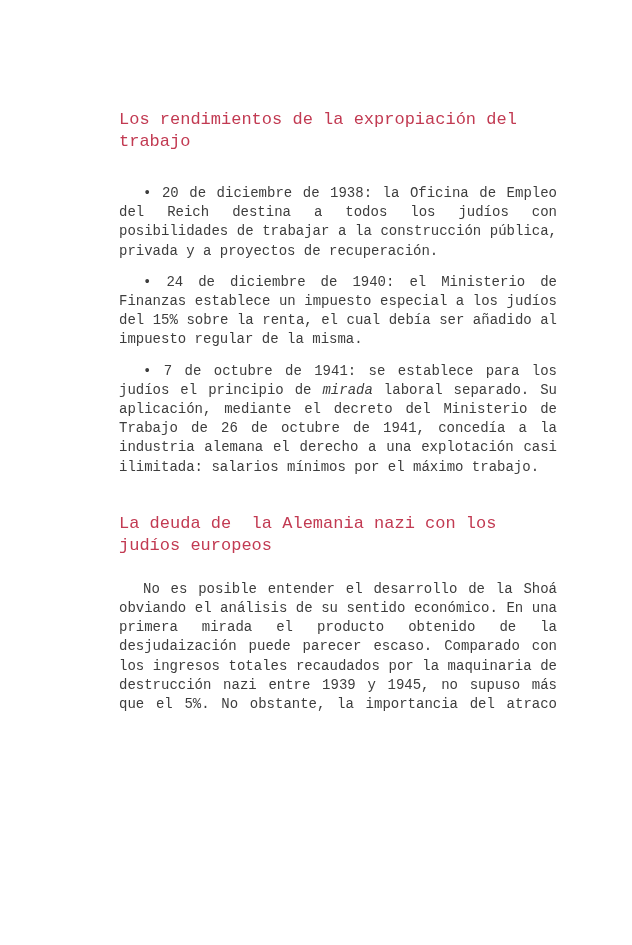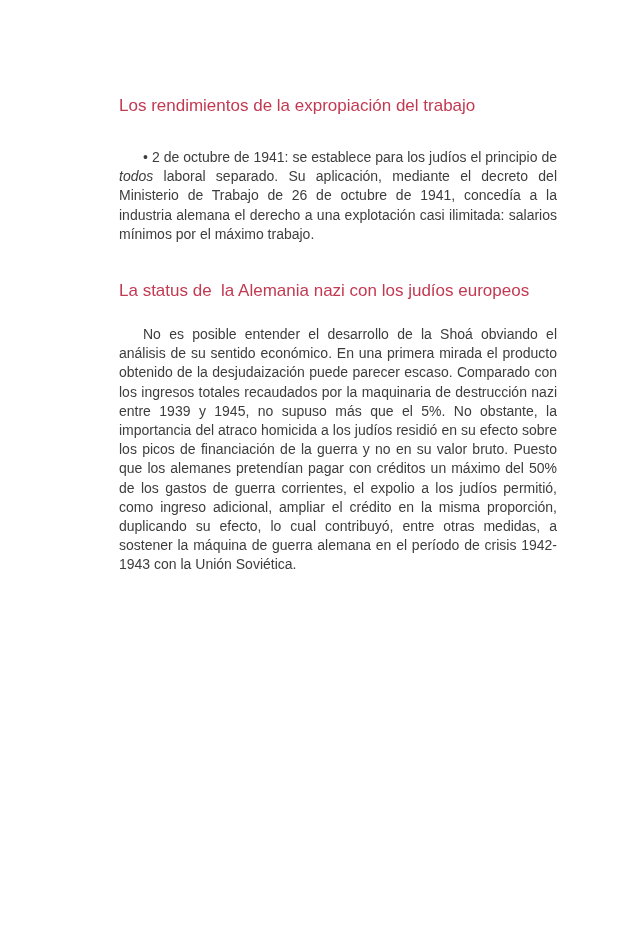--- a/index.html
+++ b/index.html
@@ -6,21 +6,22 @@
     margin: 0;
     padding: 0;
     background: #ffffff;
   }
   .page {
     position: relative;
     width: 632px;
     height: 697px;
     background: #ffffff;
     overflow: hidden;
-    font-family: Liberation Sans, sans-serif;
+    font-family: Liberation Mono, monospace;
+    margin-top: 14px;
   }
   .content {
     position: absolute;
     left: 119px;
     top: 0;
     width: 438px;
     color: #3d3d3d;
     font-size: 14px;
     line-height: 19.2px;
     text-align: justify;
@@ -81,26 +82,28 @@
 </style>
 </head>
 <body>
 
 <div class="page">
   <div class="content">
 
     <h1 class="sect-heading first">Los rendimientos de la expropiación del trabajo</h1>
 
 
+    <p class="body-par"><span>• 20 de diciembre de 1938: la Oficina de Empleo del Reich destina a todos los judíos con posibilidades de trabajar a la construcción pública, privada y a proyectos de recuperación.</span><i></i><span></span></p>
+
+    <p class="body-par"><span>• 24 de diciembre de 1940: el Ministerio de Finanzas establece un impuesto especial a los judíos del 15% sobre la renta, el cual debía ser añadido al impuesto regular de la misma.</span><i></i><span></span></p>
+
+    <p class="body-par"><span>• 7 de octubre de 1941: se establece para los judíos el principio de </span><i>mirada</i><span> laboral separado. Su aplicación, mediante el decreto del Ministerio de Trabajo de 26 de octubre de 1941, concedía a la industria alemana el derecho a una explotación casi ilimitada: salarios mínimos por el máximo trabajo.</span></p>
 
 
-    <p class="body-par"><span>• 2 de octubre de 1941: se establece para los judíos el principio de </span><i>todos</i><span> laboral separado. Su aplicación, mediante el decreto del Ministerio de Trabajo de 26 de octubre de 1941, concedía a la industria alemana el derecho a una explotación casi ilimitada: salarios mínimos por el máximo trabajo.</span></p>
-
-
-    <h1 class="sect-heading second">La status de  la Alemania nazi con los judíos europeos</h1>
+    <h1 class="sect-heading second">La deuda de  la Alemania nazi con los judíos europeos</h1>
 
     <p class="body-par">No es posible entender el desarrollo de la Shoá obviando el análisis de su sentido económico. En una primera mirada el producto obtenido de la desjudaización puede parecer escaso. Comparado con los ingresos totales recaudados por la maquinaria de destrucción nazi entre 1939 y 1945, no supuso más que el 5%. No obstante, la importancia del atraco homicida a los judíos residió en su efecto sobre los picos de financiación de la guerra y no en su valor bruto. Puesto que los alemanes pretendían pagar con créditos un máximo del 50% de los gastos de guerra corrientes, el expolio a los judíos permitió, como ingreso adicional, ampliar el crédito en la misma proporción, duplicando su efecto, lo cual contribuyó, entre otras medidas, a sostener la máquina de guerra alemana en el período de crisis 1942-1943 con la Unión Soviética.</p>
 
   </div>
 
   <div class="footer-badge">30</div>
 
   <div class="footer-title">Guía didáctica de la Shoá</div>
 </div>
 

